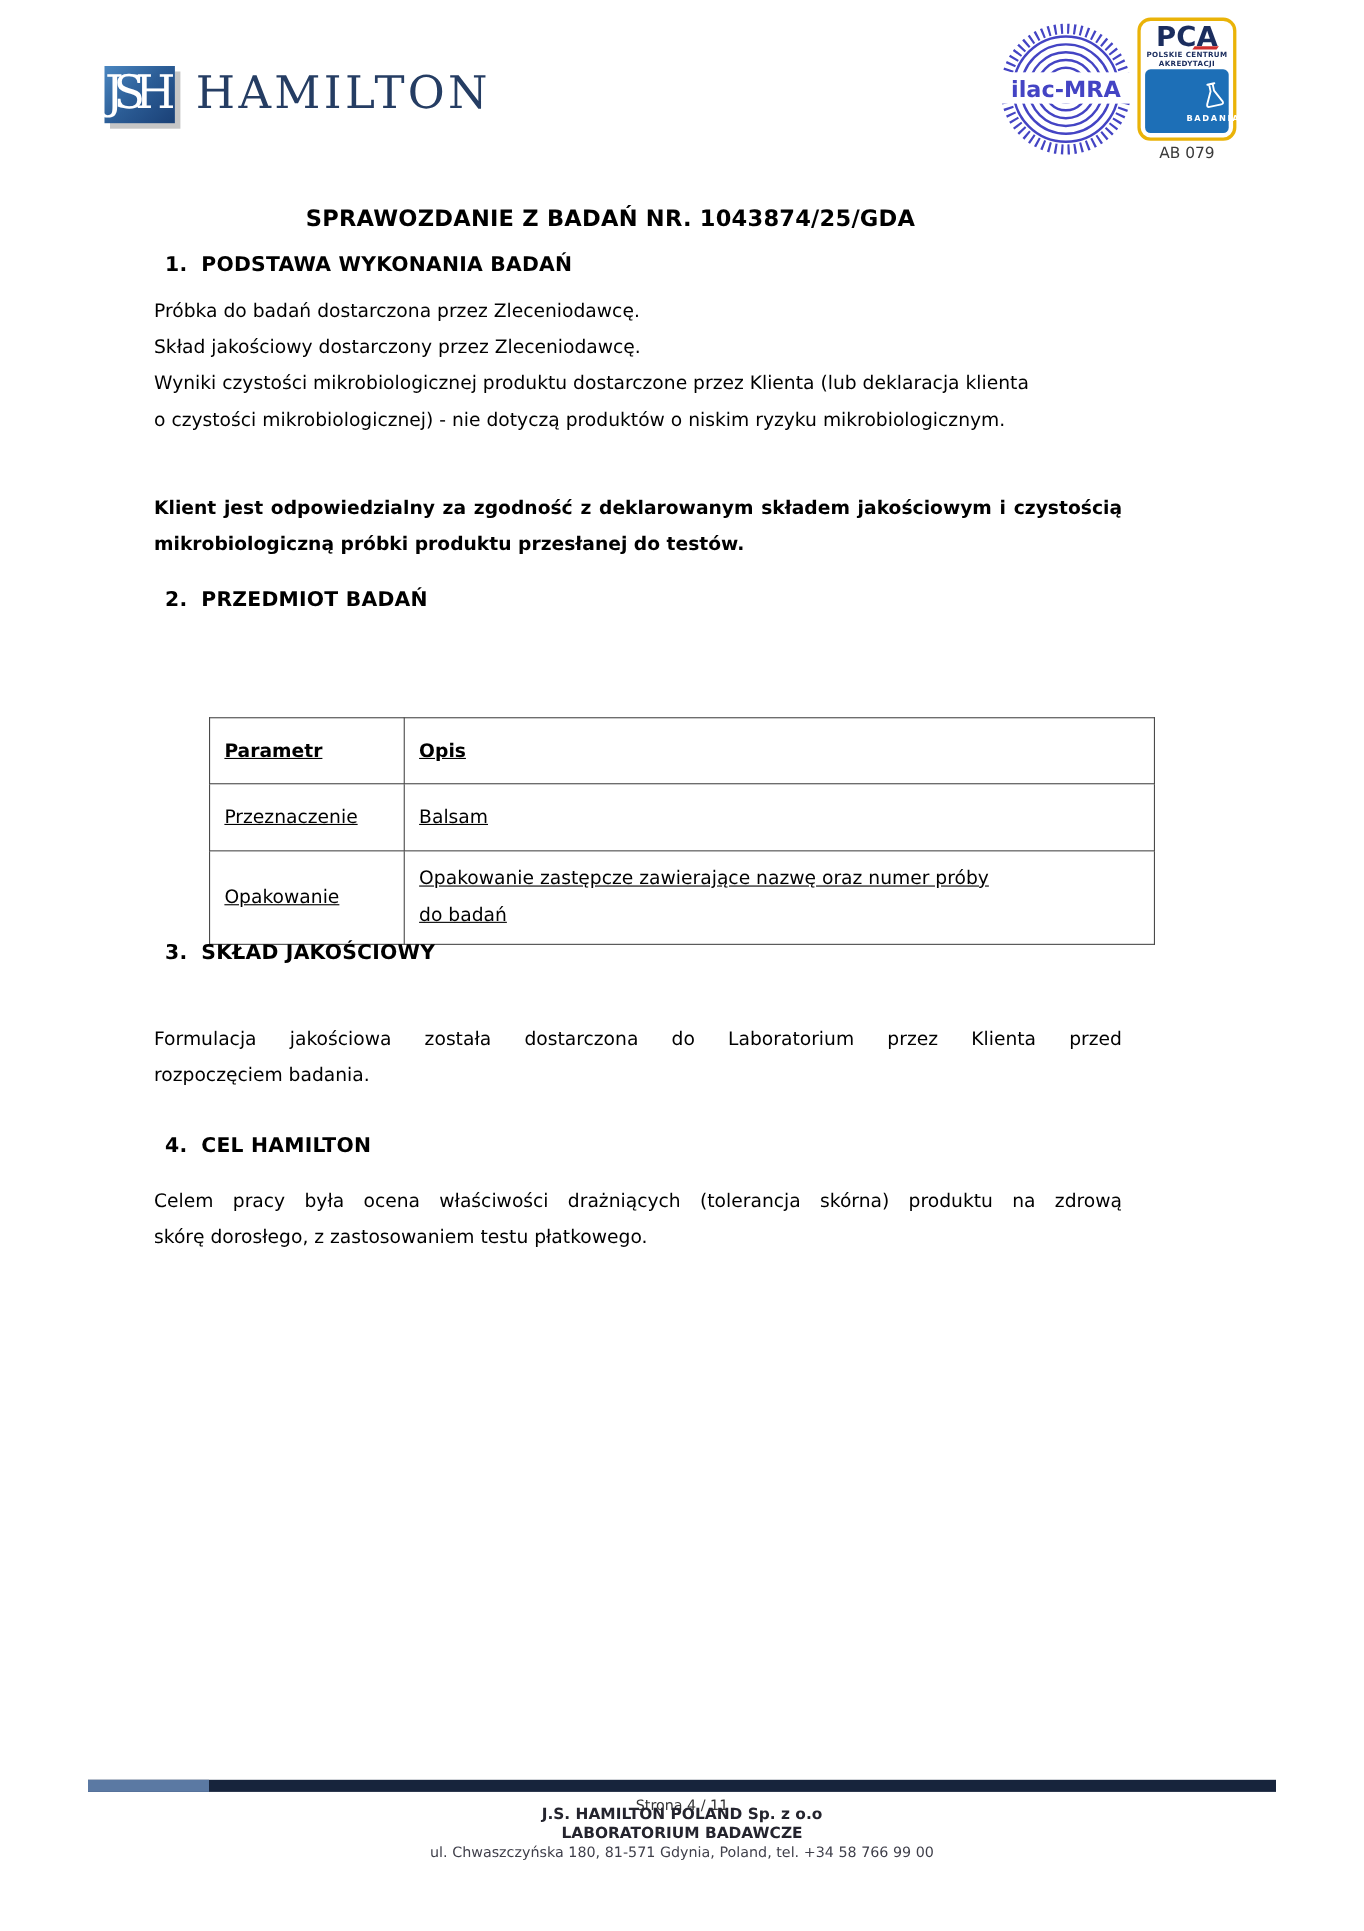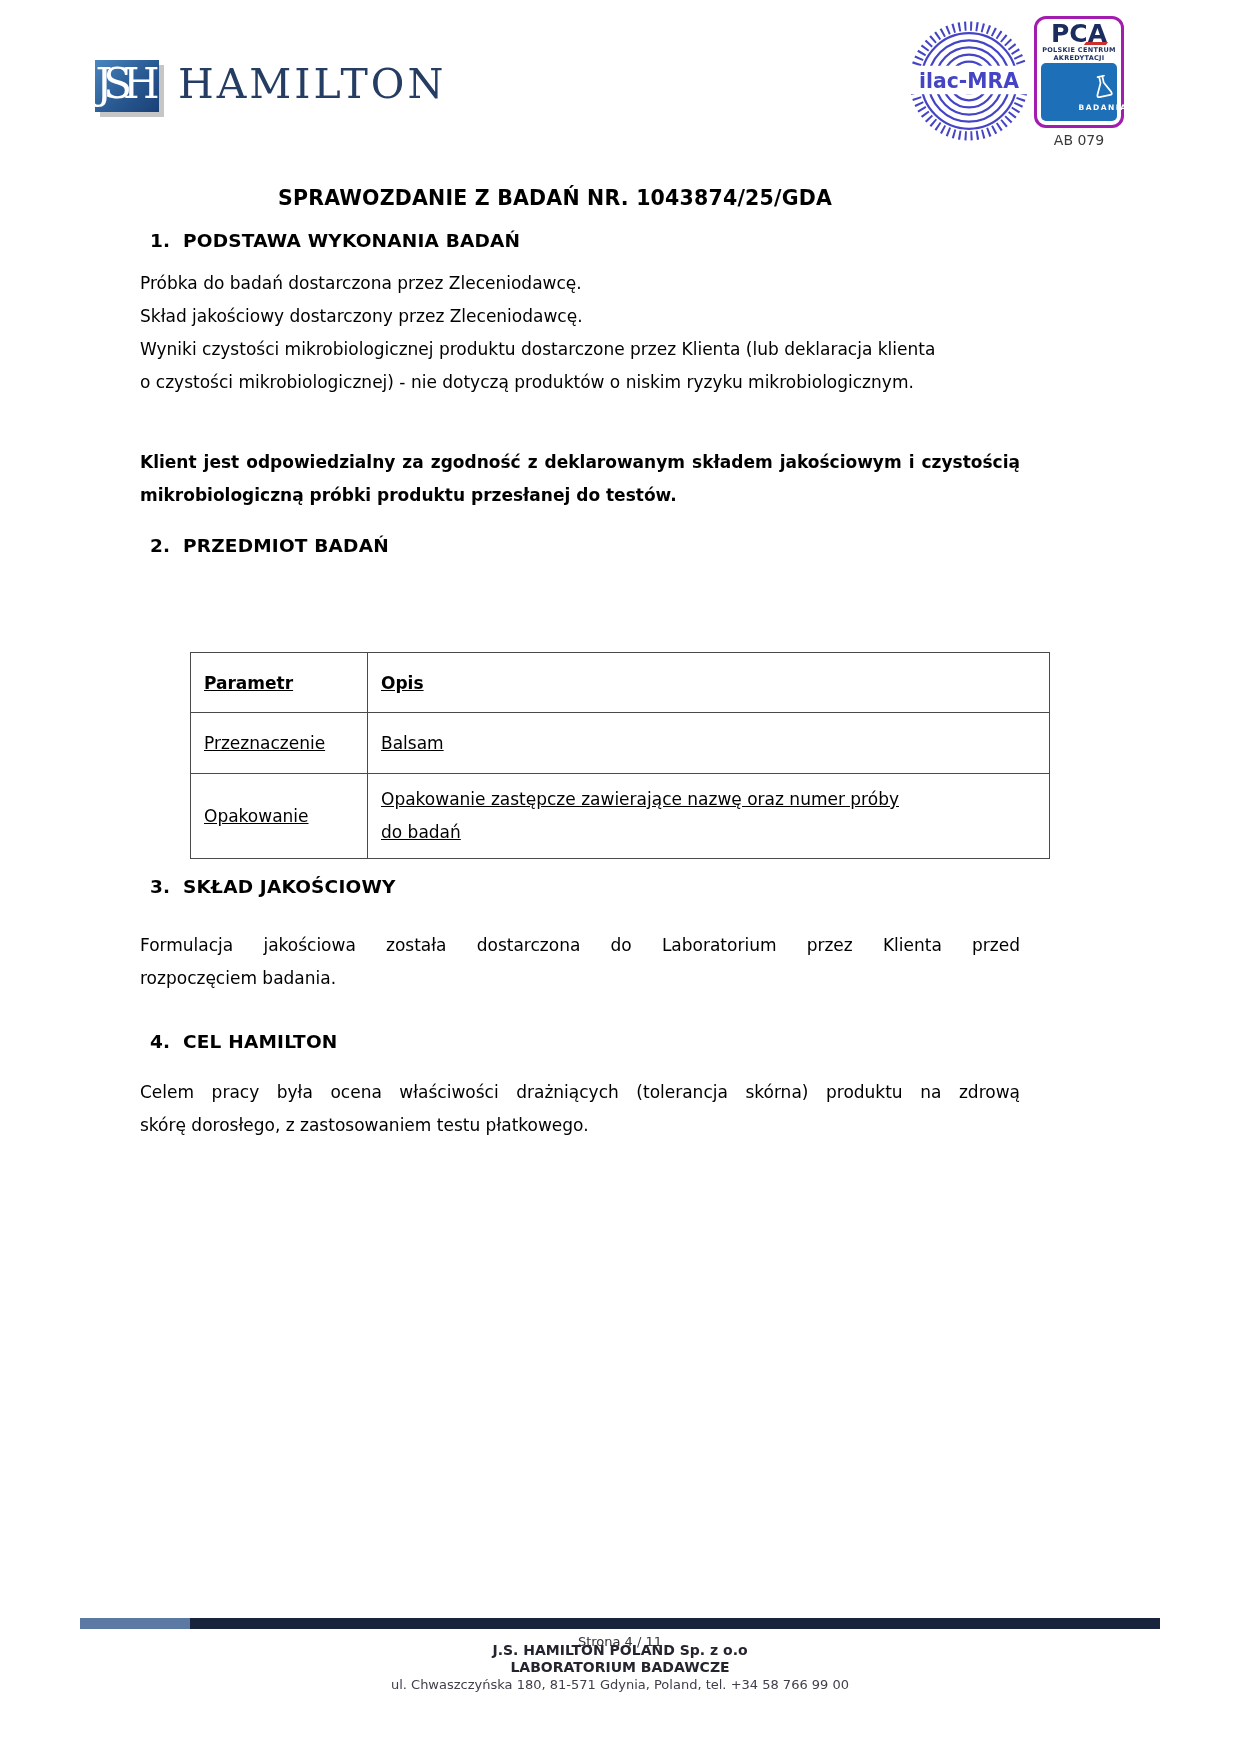--- a/index.html
+++ b/index.html
@@ -21,21 +21,21 @@
   }
   .brand {
     position:absolute; left:178px; top:62px;
     font-family:"DejaVu Serif", serif; font-size:41px; letter-spacing:3px;
     color:#253d63; line-height:1.1;
   }
   .ilac { position:absolute; left:908px; top:20px; width:122px; height:122px; }
 
   .pca {
     position:absolute; left:1034px; top:16px; width:90px; height:112px;
-    border:3px solid #a21caf; border-radius:12px; background:#fff;
+    border:3px solid #eab308; border-radius:12px; background:#fff;
     box-sizing:border-box;
   }
   .pca-top { height:43px; text-align:center; position:relative; }
   .pca-word { font-size:25px; font-weight:bold; color:#1b2d5e; line-height:1; padding-top:2px; }
   .pca-red { width:22px; height:3px; background:#cf2e2e; margin:-4px 0 1px 48px; transform:skewX(-35deg); }
   .pca-sub { font-size:6.5px; font-weight:bold; color:#1b2d5e; line-height:1.3; letter-spacing:0.3px; }
   .pca-panel {
     position:absolute; left:4px; right:4px; bottom:4px; top:44px;
     background:#1d6fb7; border-radius:5px;
     display:flex; flex-direction:column; align-items:center; justify-content:center;padding-left:48px;
@@ -168,21 +168,21 @@
       <td>
         <div class="cell-lines">
               <div class="pline">Opakowanie zastępcze zawierające nazwę oraz numer próby</div>
               <div class="pline">do badań</div>
             </div>
       </td>
     </tr>
   </tbody>
     </table>
 
-  <div class="sec" style="top:876px;">
+  <div class="sec" style="top:856px;">
     <span class="sec-num">3.</span><span>SKŁAD JAKOŚCIOWY</span>
   </div>
   <div class="para justify" style="top:929px;">
       <div class="pline">Formulacja jakościowa została dostarczona do Laboratorium przez Klienta przed</div>
       <div class="pline">rozpoczęciem badania.</div>
     </div>
 
   <div class="sec" style="top:1031px;">
     <span class="sec-num">4.</span><span>CEL HAMILTON</span>
   </div>

